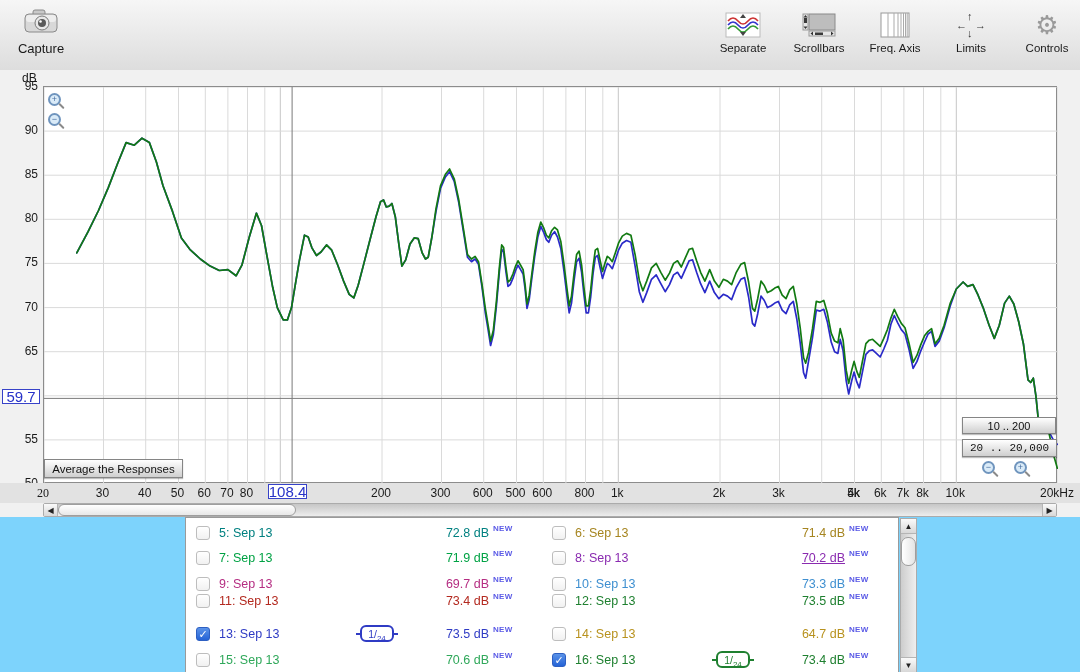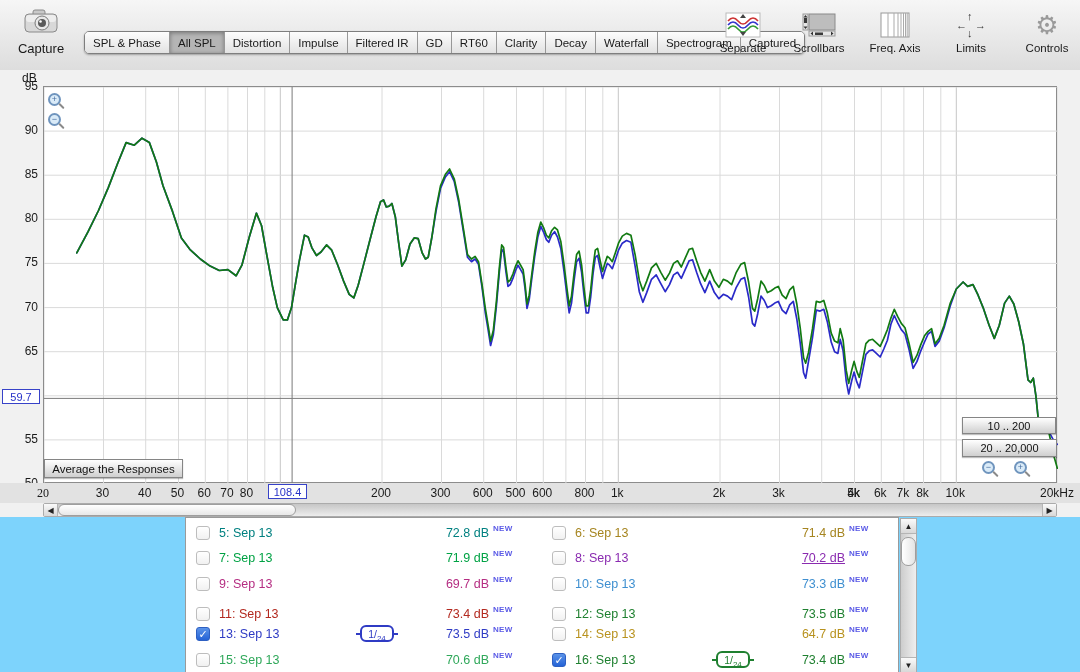--- a/index.html
+++ b/index.html
@@ -29,37 +29,37 @@
   
   #chart{position:absolute;left:0;top:70px;width:1080px;height:433px;background:#F1F1F1;}
   #ylabel{position:absolute;left:22px;top:1px;font-size:12px;}
   .ytick{position:absolute;width:28px;text-align:right;font-size:12px;left:10px;}
   #plot{position:absolute;left:43px;top:16px;width:1014px;height:397px;background:#fff;
         border:1px solid #8C8C8C;}
   #plot svg{position:absolute;left:0;top:0;}
   #xstrip{position:absolute;left:0;top:413px;width:1080px;height:20px;background:#E2E2E2;}
   .xtick{position:absolute;top:3px;font-size:12px;transform:translateX(-50%);white-space:nowrap;}
   .cursor-box{position:absolute;background:#fff;border:1px solid #3742C8;color:#2732C8;
-              font-size:11px;display:flex;align-items:center;justify-content:center;z-index:5;}
+              font-size:15px;display:flex;align-items:center;justify-content:center;z-index:5;}
   #cursor-db{left:2px;top:319px;width:38px;height:15px;}
   #cursor-freq{left:268px;top:414px;width:39px;height:15px;}
   .mag{position:relative;width:13px;height:13px;border:2px solid #7095BE;border-radius:50%;
        background:rgba(205,228,246,.75);font-size:9px;color:#4a6fa0;line-height:9px;
        text-align:center;cursor:default;}
   .mag::after{content:"";position:absolute;width:7px;height:2px;background:#8a8a8a;
        right:-6px;bottom:-3px;transform:rotate(45deg);border-radius:1px;}
   #zoom-in-plot{position:absolute;left:5px;top:7px;}
   #zoom-out-plot{position:absolute;left:5px;top:27px;}
   .pill{position:absolute;border:1px solid #858585;border-radius:0;
         background:linear-gradient(#FFFFFF,#CFCFCF);font-size:11px;color:#111;
         display:flex;align-items:center;justify-content:center;cursor:default;
         box-shadow:0 1px 1px rgba(0,0,0,.25);}
   #avg-btn{left:1px;top:373px;width:139px;height:19px;font-size:11.5px;}
   #range1{left:919px;top:331px;width:94px;height:17px;}
-  #range2{left:919px;top:353px;width:95px;height:18px;}
+  #range2{left:919px;top:353px;width:95px;height:18px;font-family:Liberation Mono, monospace;}
   
   .hscroll{position:absolute;left:43px;top:503px;width:1014px;height:14px;
            background:linear-gradient(#C6C6C6,#EDEDED);border:1px solid #ABABAB;border-radius:2px;}
   .hs-btn{position:absolute;top:0;width:14px;height:12px;font-size:8px;color:#222;
           display:flex;align-items:center;justify-content:center;background:linear-gradient(#FAFAFA,#D8D8D8);
           border-right:1px solid #B5B5B5;}
   .hs-right{right:0;border-right:none;border-left:1px solid #B5B5B5;}
   .hs-thumb{position:absolute;left:14px;top:0;width:238px;height:12px;border-radius:6px;
             background:linear-gradient(#FFFFFF,#E8E8E8);border:1px solid #9E9E9E;}
   #bottom{position:absolute;left:0;top:517px;width:1080px;height:155px;background:#7dd3fc;}
@@ -105,34 +105,20 @@
           <rect x="11" y="2" width="12" height="7" rx="2" fill="#C9C9C9" stroke="#8a8a8a"></rect>
           <rect x="3" y="6" width="32" height="18" rx="4" fill="#D8D8D8" stroke="#8a8a8a"></rect>
           <rect x="4" y="7" width="30" height="7" rx="3" fill="#EDEDED"></rect>
           <circle cx="20" cy="15" r="7" fill="#E8E8E8" stroke="#7a7a7a"></circle>
           <circle cx="20" cy="15" r="4" fill="#5a5a5a"></circle>
           <circle cx="18.5" cy="13.5" r="1.3" fill="#fff"></circle>
         </svg>
       </span>
       <div class="cap-label">Capture</div>
     </div>
-    <div id="tabbar">
-        <div class="tab">SPL &amp; Phase</div>
-        <div class="tab active">All SPL</div>
-        <div class="tab">Distortion</div>
-        <div class="tab">Impulse</div>
-        <div class="tab">Filtered IR</div>
-        <div class="tab">GD</div>
-        <div class="tab">RT60</div>
-        <div class="tab">Clarity</div>
-        <div class="tab">Decay</div>
-        <div class="tab">Waterfall</div>
-        <div class="tab">Spectrogram</div>
-        <div class="tab">Captured</div>
-      </div>
     <div id="tools">
         <div class="tool">
           <div class="ticon">
             <svg width="36" height="26" viewBox="0 0 36 26">
      <rect x="1" y="1" width="34" height="24" fill="#fff" stroke="#bbb"></rect>
      <path d="M3 9 Q8 3 13 9 T23 9 T33 9" fill="none" stroke="#C33" stroke-width="1.6"></path>
      <path d="M3 13 Q8 7 13 13 T23 13 T33 13" fill="none" stroke="#33C" stroke-width="1.6"></path>
      <path d="M3 17 Q8 11 13 17 T23 17 T33 17" fill="none" stroke="#393" stroke-width="1.6"></path>
      <path d="M18 2 l-3 4 h6 z" fill="#444"></path>
               <path d="M18 24 l-3 -4 h6 z" fill="#444"></path>
@@ -334,21 +320,21 @@
               <div class="mvalue" style="color: rgb(181, 45, 130);">69.7 dB</div>
               <div class="mnew">NEW</div>
             </div>
             <div class="mcell right">
               <div class="cbx"></div>
               <div class="mlabel" style="color: rgb(62, 143, 208);">10: Sep 13</div>
               <div class="mvalue" style="color: rgb(62, 143, 208);">73.3 dB</div>
               <div class="mnew">NEW</div>
             </div>
           </div>
-          <div class="mrow" style="top: 84px;">
+          <div class="mrow" style="top: 71px;">
             <div class="mcell">
               <div class="cbx"></div>
               <div class="mlabel" style="color: rgb(179, 41, 31);">11: Sep 13</div>
               <div class="mvalue" style="color: rgb(179, 41, 31);">73.4 dB</div>
               <div class="mnew">NEW</div>
             </div>
             <div class="mcell right">
               <div class="cbx"></div>
               <div class="mlabel" style="color: rgb(31, 128, 48);">12: Sep 13</div>
               <div class="mvalue" style="color: rgb(31, 128, 48);">73.5 dB</div>

